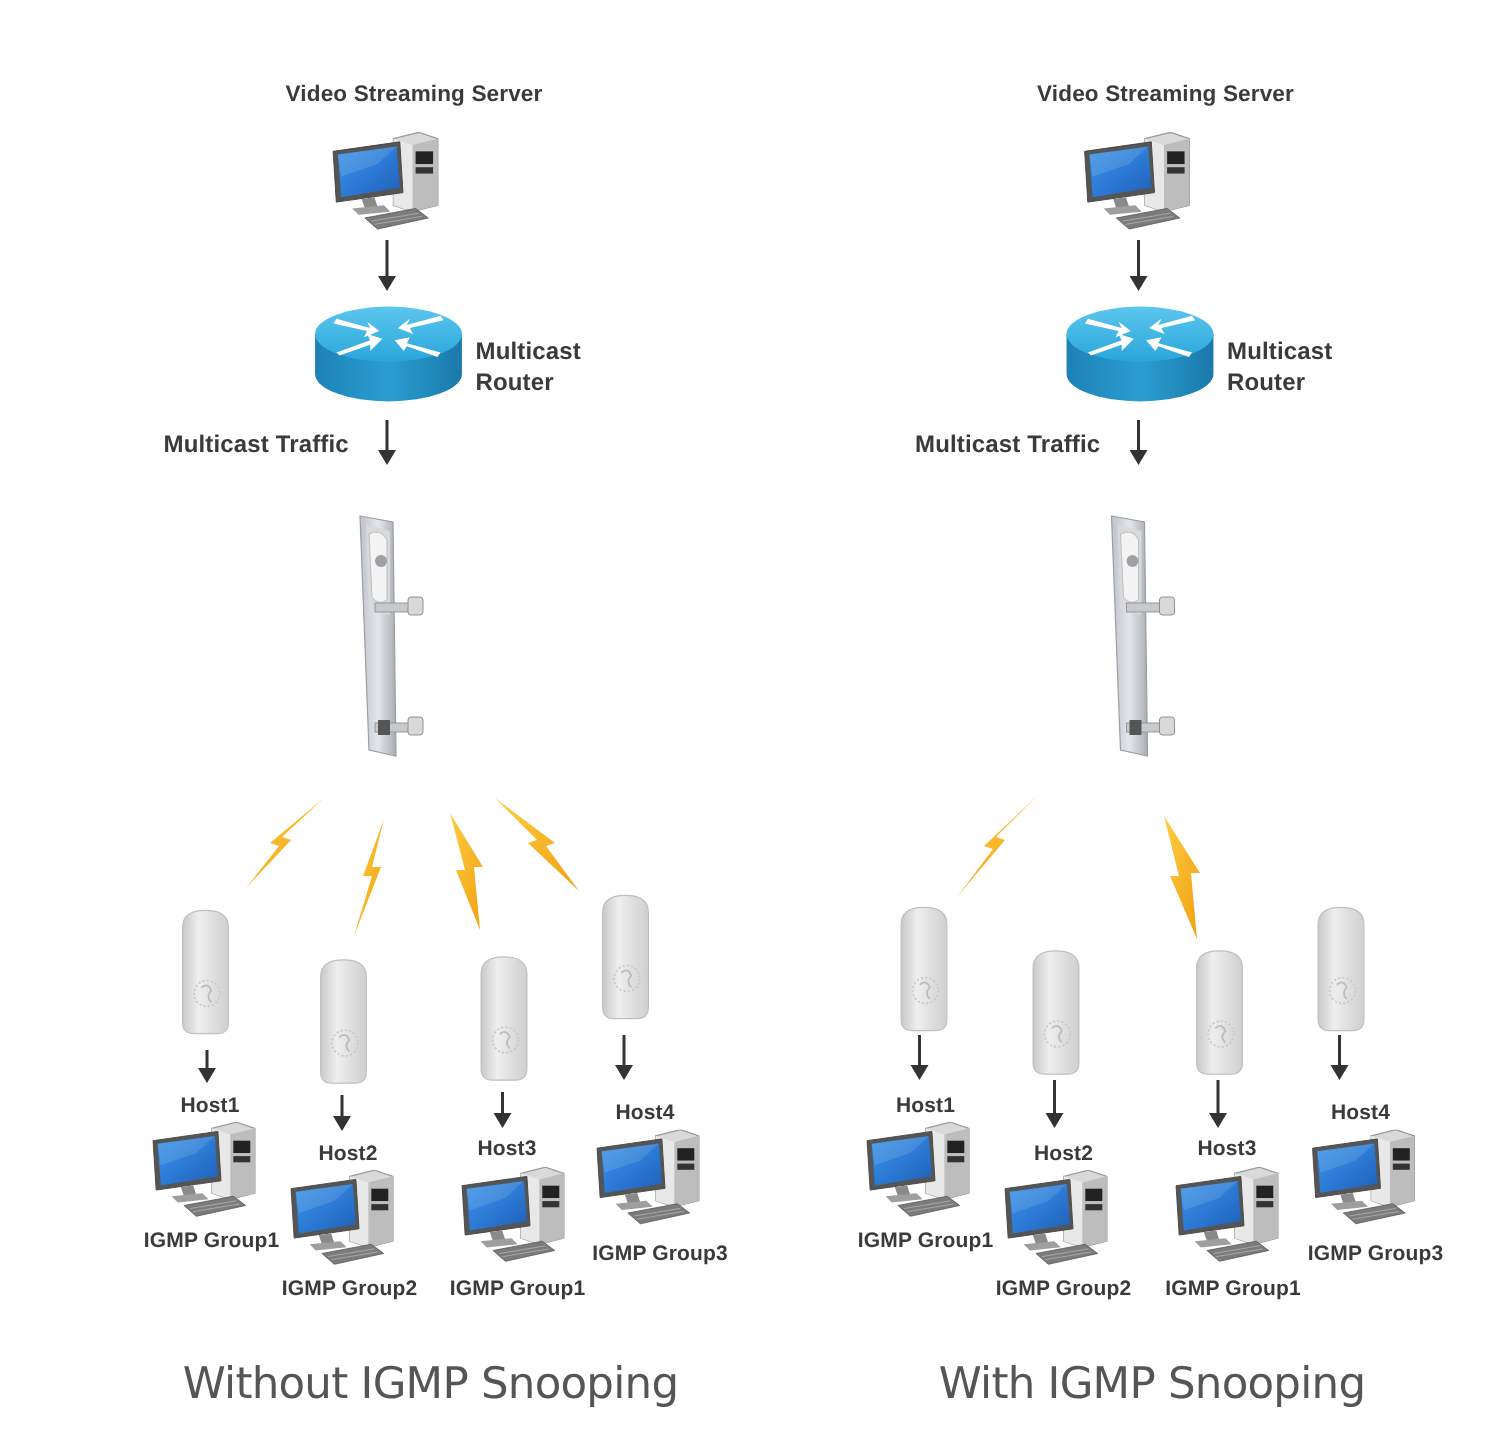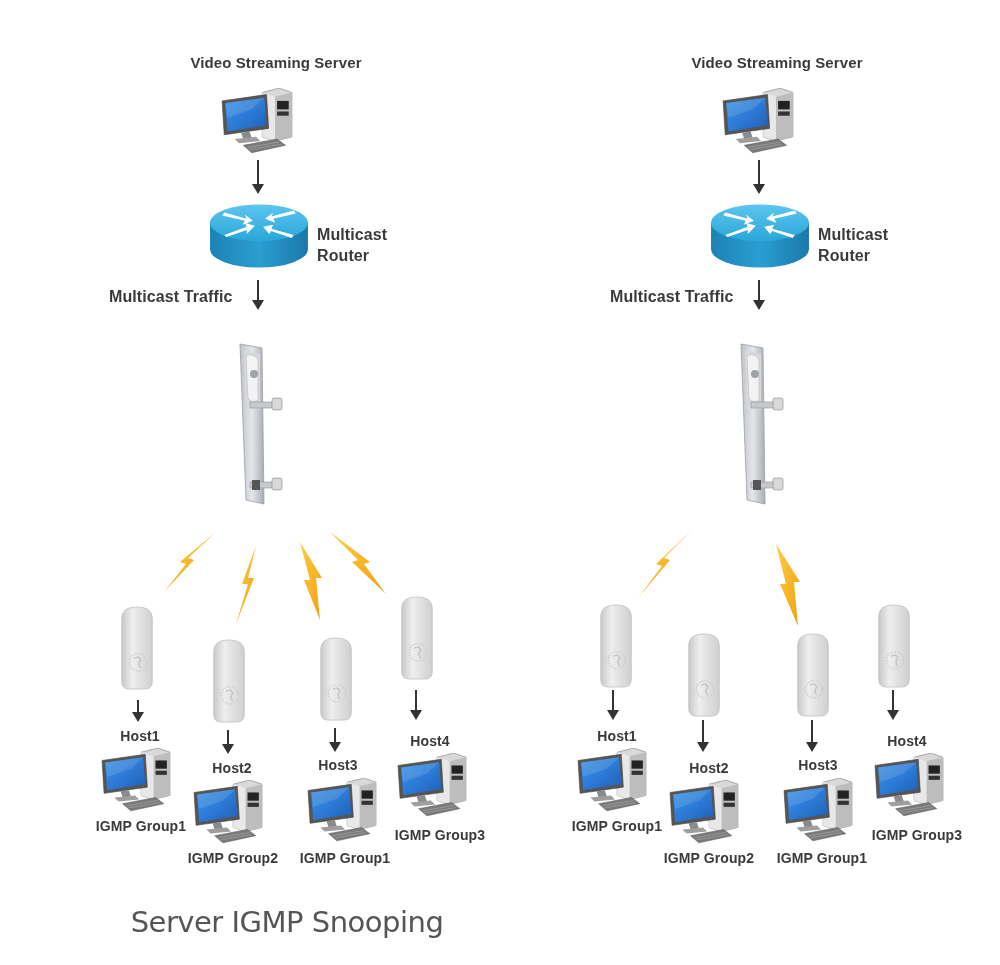--- a/index.html
+++ b/index.html
@@ -192,21 +192,21 @@
       <use href="#computer"></use>
     </svg>
   <div class="lbl c" style="left:345px; top:850px; font-size:14px;">IGMP Group1</div>
 
   <div class="lbl c" style="left:430px; top:733px; font-size:14px;">Host4</div>
   <svg class="abs" style="left:396px; top:753px;" width="72" height="64">
       <use href="#computer"></use>
     </svg>
   <div class="lbl c" style="left:440px; top:827px; font-size:14px;">IGMP Group3</div>
 
-  <div class="caption" style="left:287px; top:905px;">Server IGMP Snooping</div>
+  <div class="caption" style="left:287px; top:905px;">Without IGMP Snooping</div>
 </div>
 
 <div class="panel" style="left:500px;">
   <div class="lbl c" style="left:277px; top:54px;">Video Streaming Server</div>
   <svg class="abs" style="left:221px; top:88px;" width="74" height="66">
       <use href="#computer"></use>
     </svg>
   <svg class="abs" style="left:253px; top:160px;" width="12" height="36">
       <line x1="6" y1="0" x2="6" y2="26" stroke="#333" stroke-width="2"></line>
       <polygon points="0,24 12,24 6,34" fill="#333"></polygon>
@@ -279,13 +279,14 @@
       <use href="#computer"></use>
     </svg>
   <div class="lbl c" style="left:322px; top:850px; font-size:14px;">IGMP Group1</div>
 
   <div class="lbl c" style="left:407px; top:733px; font-size:14px;">Host4</div>
   <svg class="abs" style="left:373px; top:753px;" width="72" height="64">
       <use href="#computer"></use>
     </svg>
   <div class="lbl c" style="left:417px; top:827px; font-size:14px;">IGMP Group3</div>
 
+  <div class="caption" style="left:268px; top:905px;">With IGMP Snooping</div>
 </div>
 
 </body></html>

